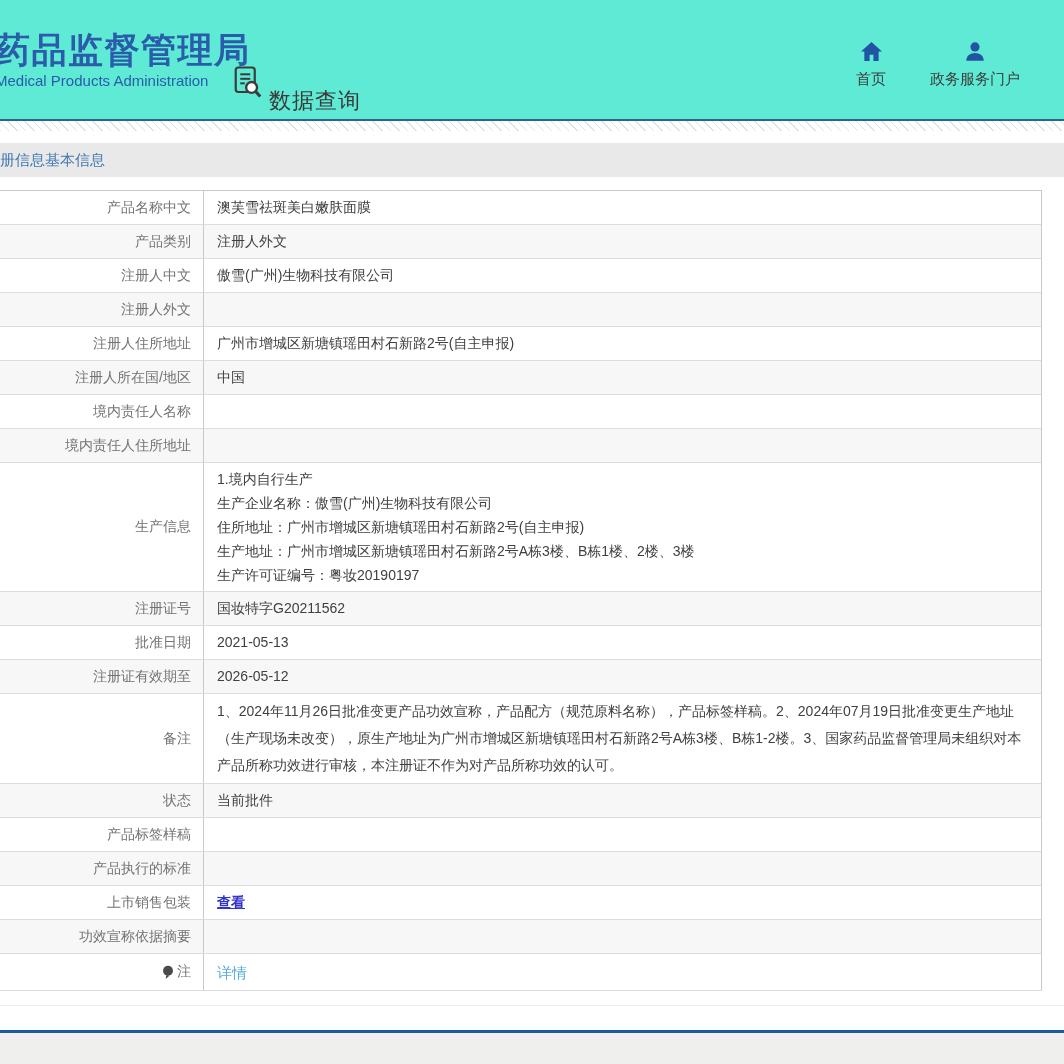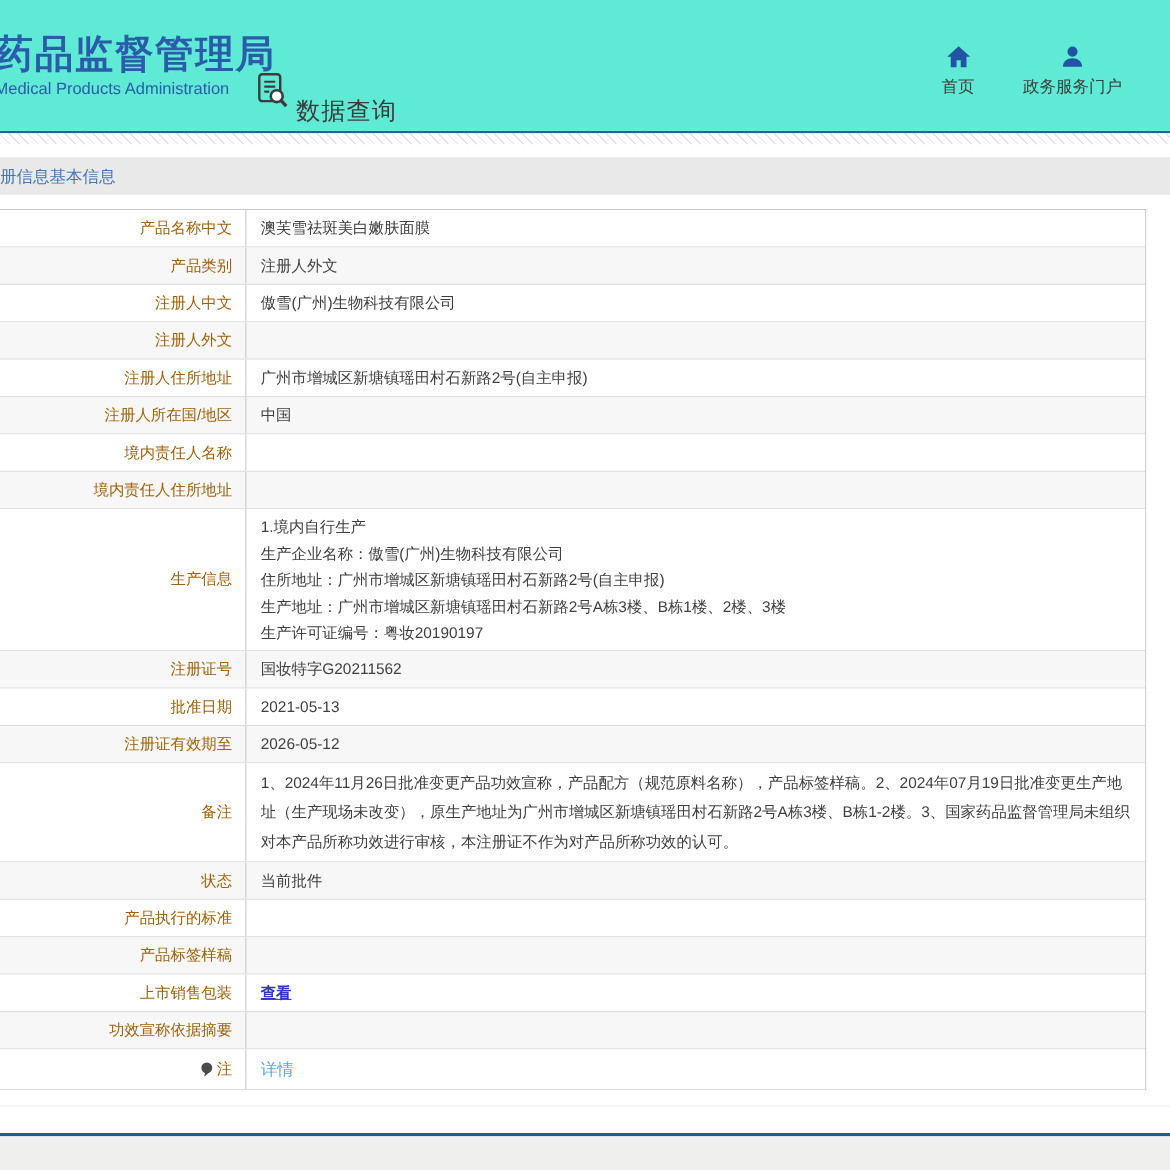--- a/index.html
+++ b/index.html
@@ -57,25 +57,25 @@
   
   .info-table {
     margin-top:13px; width:1042px;
     border-top:1px solid #c9c9c9;
     border-right:1px solid #c9c9c9;
     box-sizing:border-box;
   }
   .row { display:flex; border-bottom:1px solid #dcdcdc; min-height:33px; background:#ffffff; }
   .row:nth-child(even) { background:#f7f7f7; }
   .cell-label {
-    width:224px; box-sizing:border-box;
+    width:204px; box-sizing:border-box;
     border-right:1px solid #c9c9c9;
     display:flex; align-items:center; justify-content:flex-end;
     padding-right:12px;
-    font-size:14px; color:#a16207; text-align:right;
+    font-size:14px; color:#737373; text-align:right;
   }
   .cell-value {
     flex:1;
     display:flex; flex-direction:column; justify-content:center; align-items:flex-start;
     padding:4px 12px 4px 13px; box-sizing:border-box;
     font-size:14px; color:#404040; line-height:21px;
   }
   .row-production { min-height:126px; }
   .row-production .cell-value div { line-height:24px; }
   .row-remark { min-height:80px; }
@@ -228,26 +228,26 @@
         <div class="remark-text">1、2024年11月26日批准变更产品功效宣称，产品配方（规范原料名称），产品标签样稿。2、2024年07月19日批准变更生产地址（生产现场未改变），原生产地址为广州市增城区新塘镇瑶田村石新路2号A栋3楼、B栋1-2楼。3、国家药品监督管理局未组织对本产品所称功效进行审核，本注册证不作为对产品所称功效的认可。</div>
       </div>
     </div>
 
     <div class="row">
       <div class="cell-label">状态</div>
       <div class="cell-value">当前批件</div>
     </div>
 
     <div class="row">
+      <div class="cell-label">产品标签样稿</div>
+      <div class="cell-value"></div>
+    </div>
+
+    <div class="row">
       <div class="cell-label">产品执行的标准</div>
-      <div class="cell-value"></div>
-    </div>
-
-    <div class="row">
-      <div class="cell-label">产品标签样稿</div>
       <div class="cell-value"></div>
     </div>
 
     <div class="row">
       <div class="cell-label">上市销售包装</div>
       <div class="cell-value">
         <a class="link-view">查看</a>
       </div>
     </div>
 

